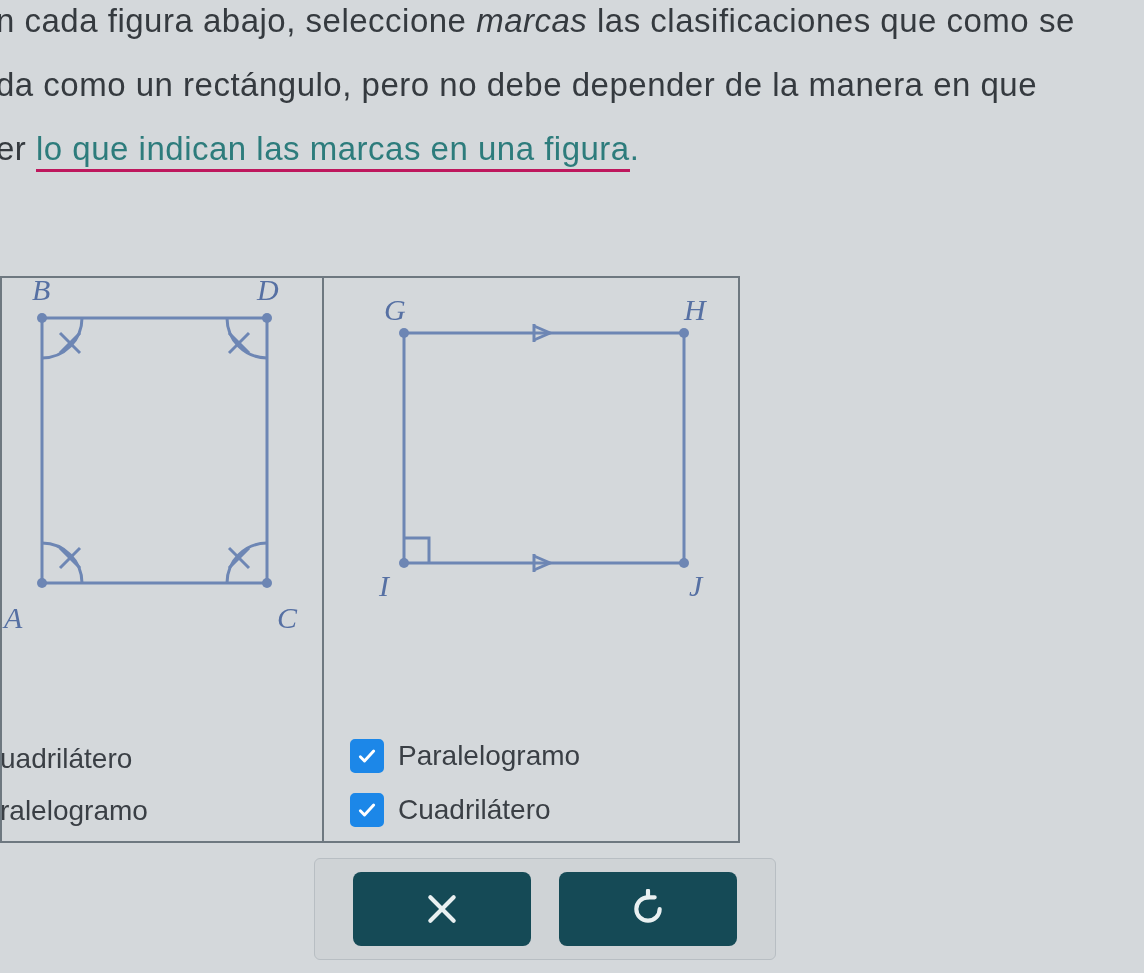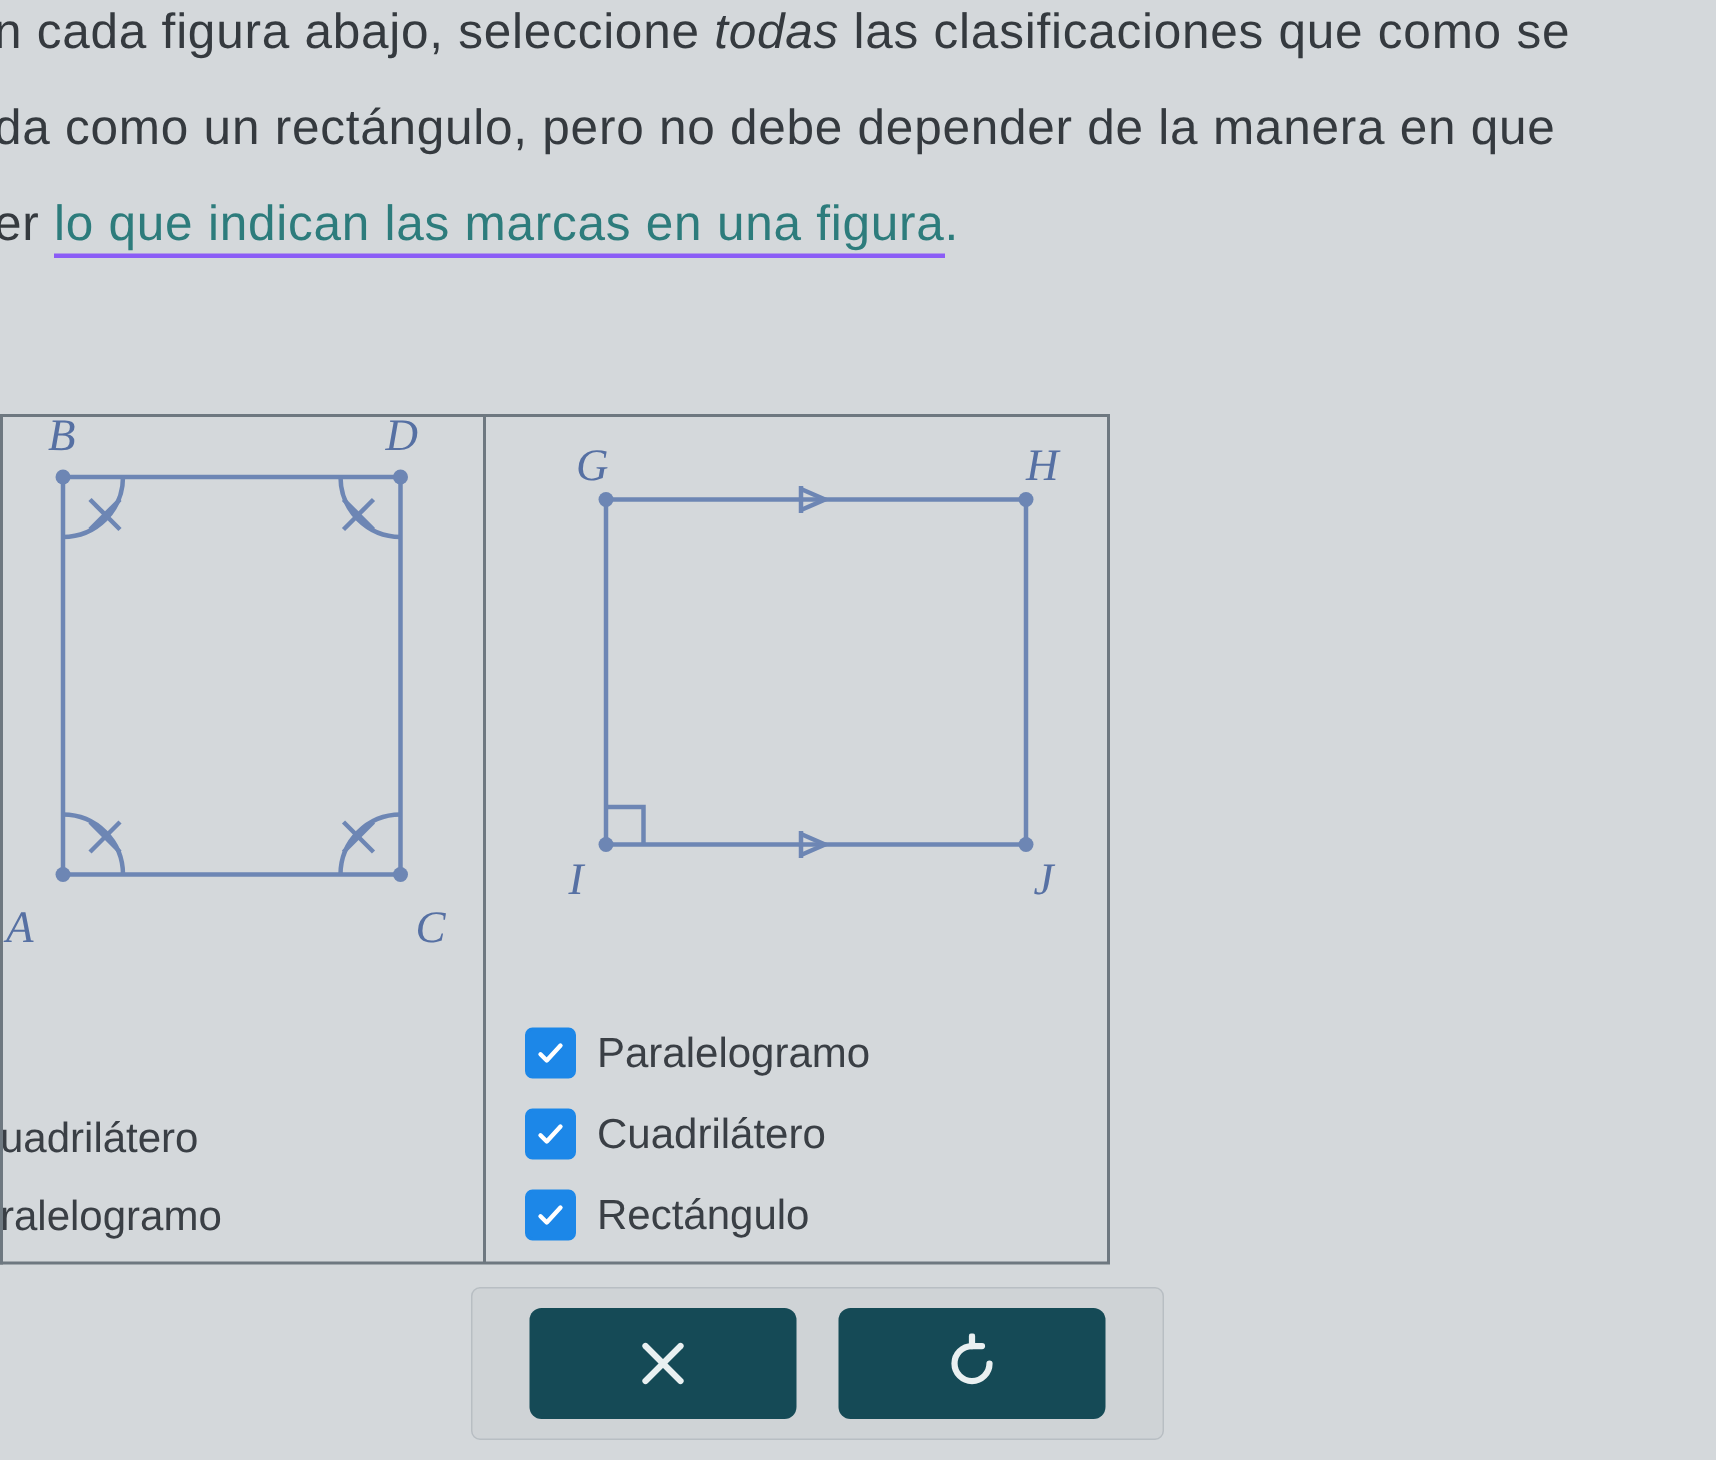--- a/index.html
+++ b/index.html
@@ -19,21 +19,21 @@
     height: 973px;
   }
   .text-line {
     position: absolute;
     white-space: nowrap;
     letter-spacing: 0.5px;
     color: #353a3f;
   }
   .italic { font-style: italic; }
   .link-underline {
-    border-bottom: 3px solid #8b5cf6;
+    border-bottom: 3px solid #be185d;
     color: #2d7c7c;
     padding-bottom: 2px;
   }
   .link-rest { color:#2d7c7c; }
   .panel-row {
     position:absolute;
     left:0;
     top:276px;
     width:740px;
     height:567px;
@@ -120,21 +120,21 @@
     color:#e9f0f1;
   }
   .btn svg { width:40px; height:40px; }
   .opt-left-clip { overflow:hidden; }
 </style>
 </head>
 <body>
 <div class="page">
 
 <div class="text-line" style="left:-4px; top:2px; font-size:33px;">
-  <span>n cada figura abajo, seleccione </span><span class="italic">todas</span><span> las clasificaciones que como se</span>
+  <span>n cada figura abajo, seleccione </span><span class="italic">marcas</span><span> las clasificaciones que como se</span>
 </div>
 <div class="text-line" style="left:-4px; top:66px; font-size:33px;">da como un rectángulo, pero no debe depender de la manera en que</div>
 <div class="text-line" style="left:-4px; top:130px; font-size:33px;">
   <span>er </span><span class="link-underline">lo que indican las marcas en una figura</span><span class="link-rest">.</span>
 </div>
 
 <div class="panel-row">
 
   <div class="panel panel-left opt-left-clip">
 
@@ -218,28 +218,20 @@
         <span>Paralelogramo</span>
       </div>
       <div class="opt-row">
         <span class="checkbox checked">
           <svg class="check-svg" viewBox="0 0 24 24">
                 <polyline points="4,13 9,18 20,6" stroke="#ffffff" stroke-width="3.5" fill="none" stroke-linecap="round" stroke-linejoin="round"></polyline>
               </svg>
         </span>
         <span>Cuadrilátero</span>
       </div>
-      <div class="opt-row">
-        <span class="checkbox checked">
-          <svg class="check-svg" viewBox="0 0 24 24">
-                <polyline points="4,13 9,18 20,6" stroke="#ffffff" stroke-width="3.5" fill="none" stroke-linecap="round" stroke-linejoin="round"></polyline>
-              </svg>
-        </span>
-        <span>Rectángulo</span>
-      </div>
     </div>
   </div>
 </div>
 
 <div class="btn-bar">
   <div class="btn">
     <svg viewBox="0 0 24 24">
       <line x1="5" y1="5" x2="19" y2="19" stroke="#e9f0f1" stroke-width="2.5" stroke-linecap="round"></line>
       <line x1="19" y1="5" x2="5" y2="19" stroke="#e9f0f1" stroke-width="2.5" stroke-linecap="round"></line>
     </svg>

